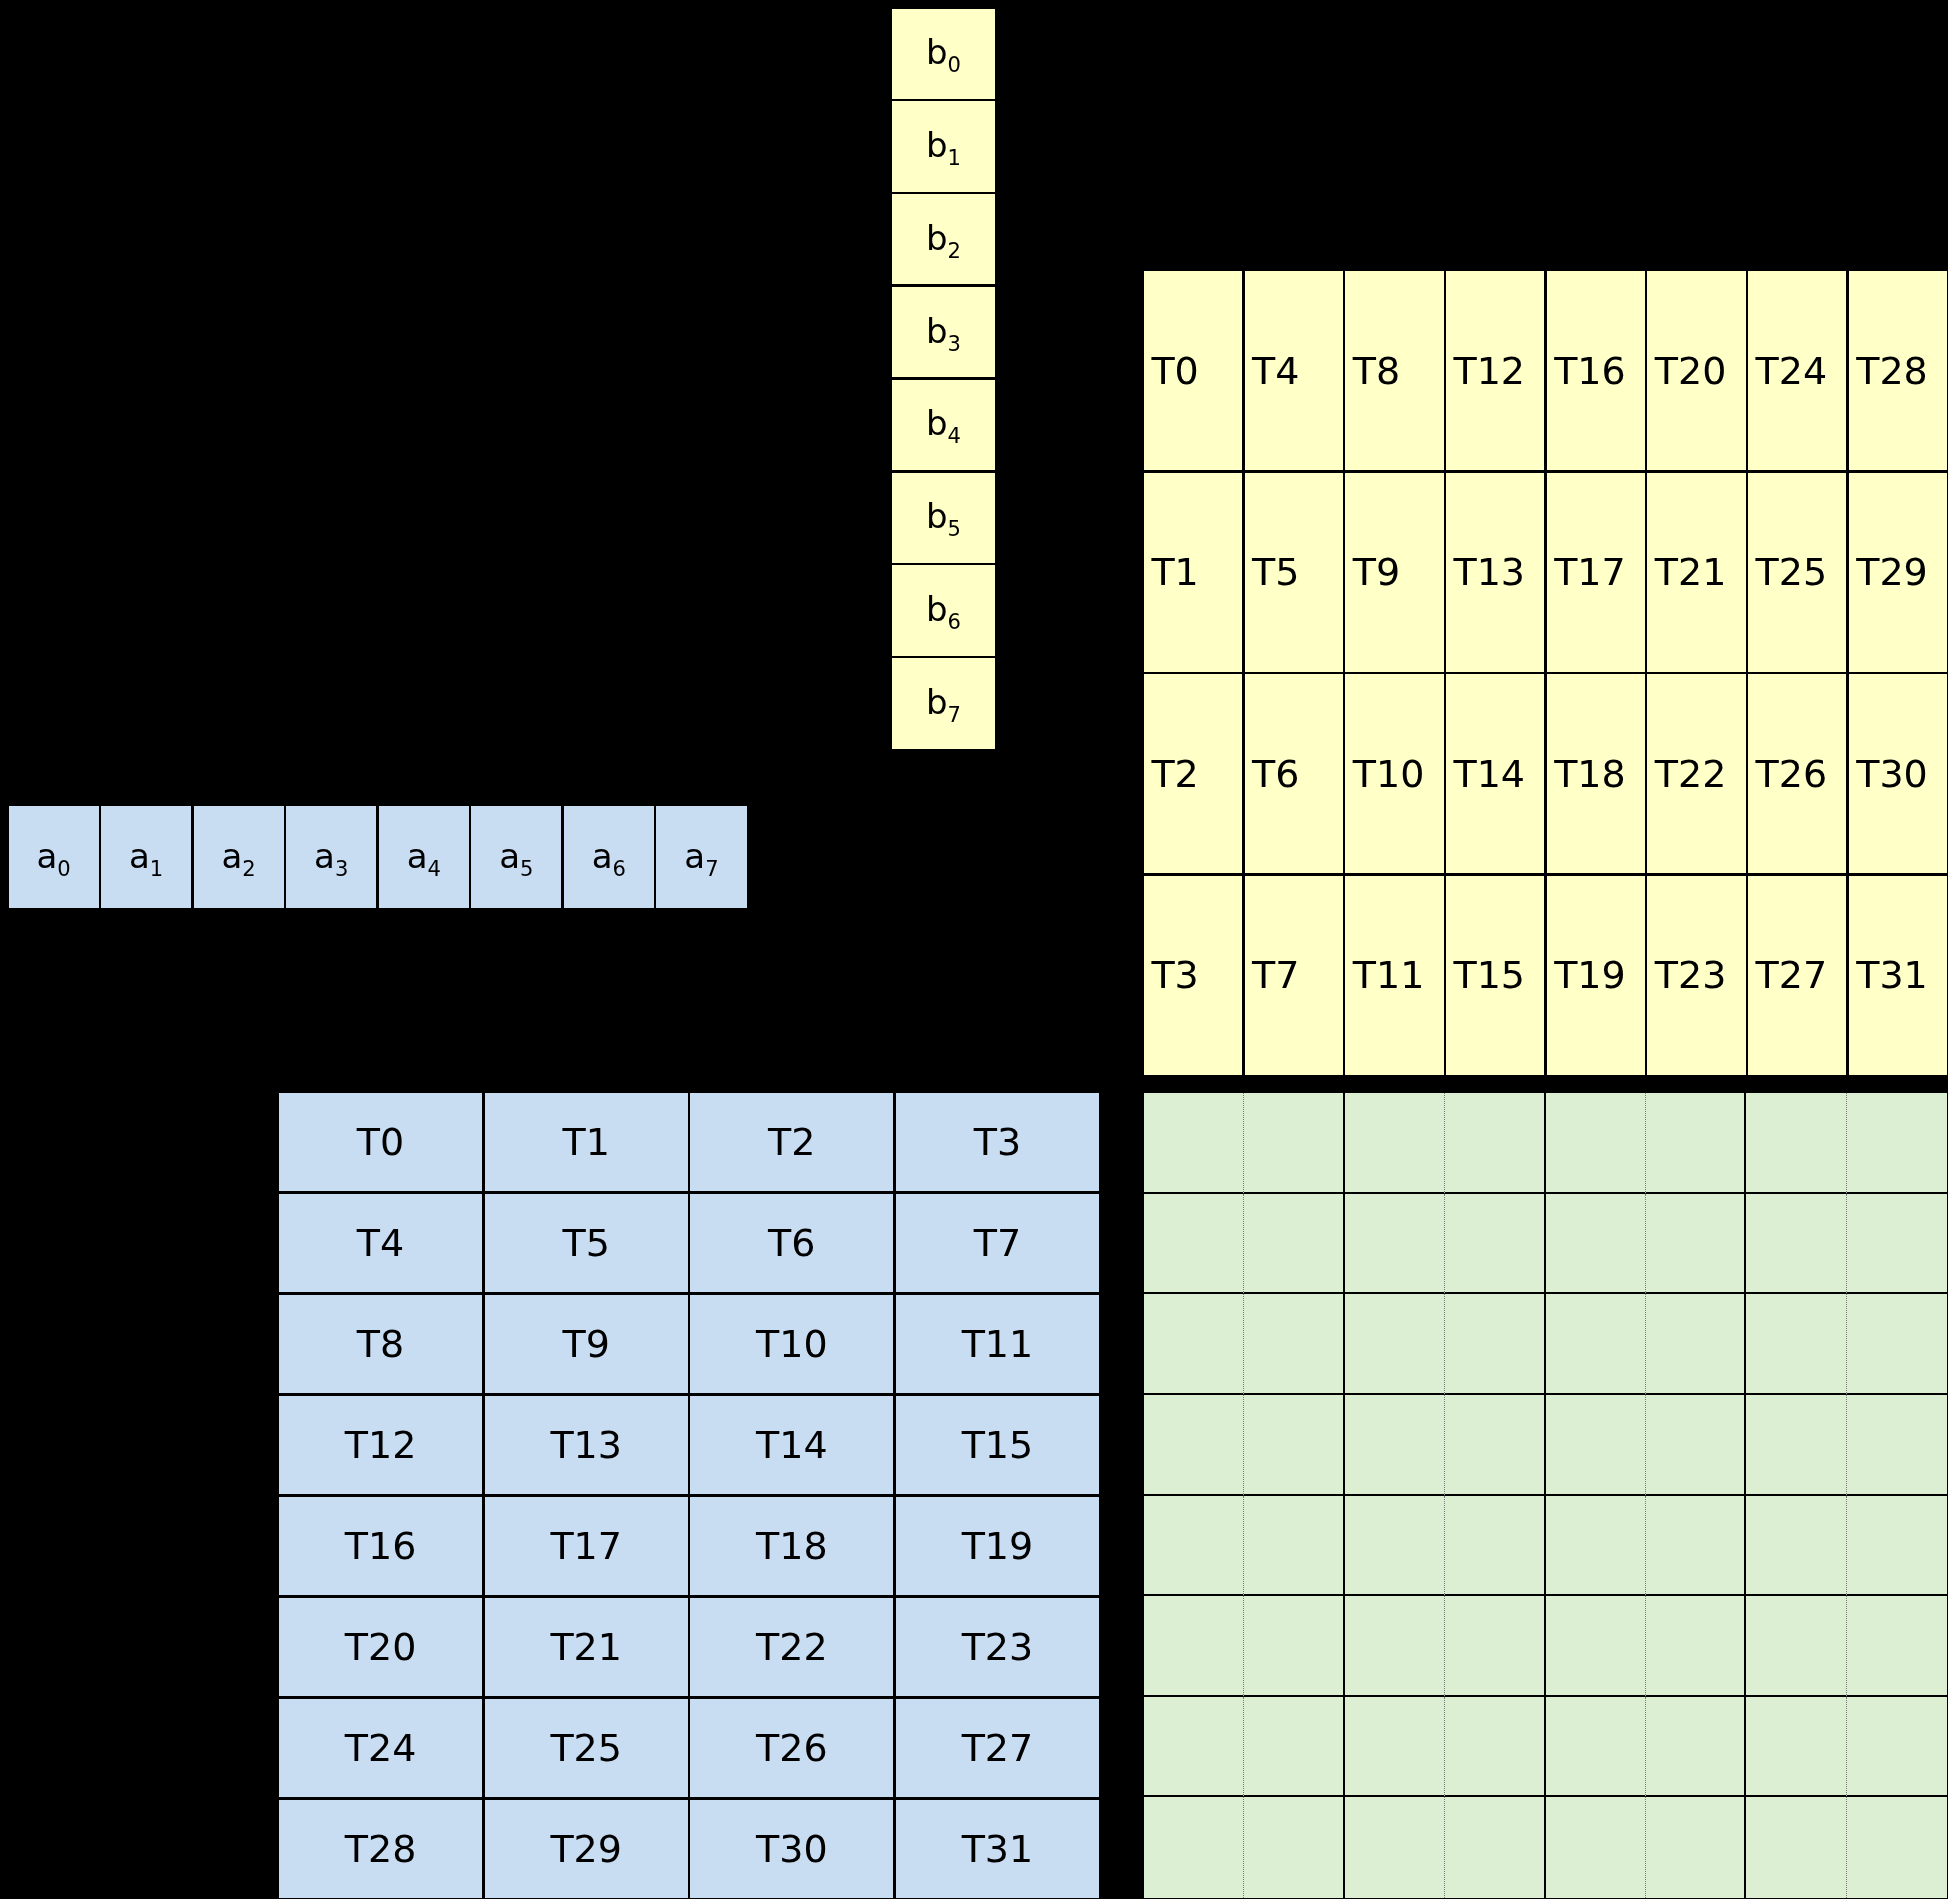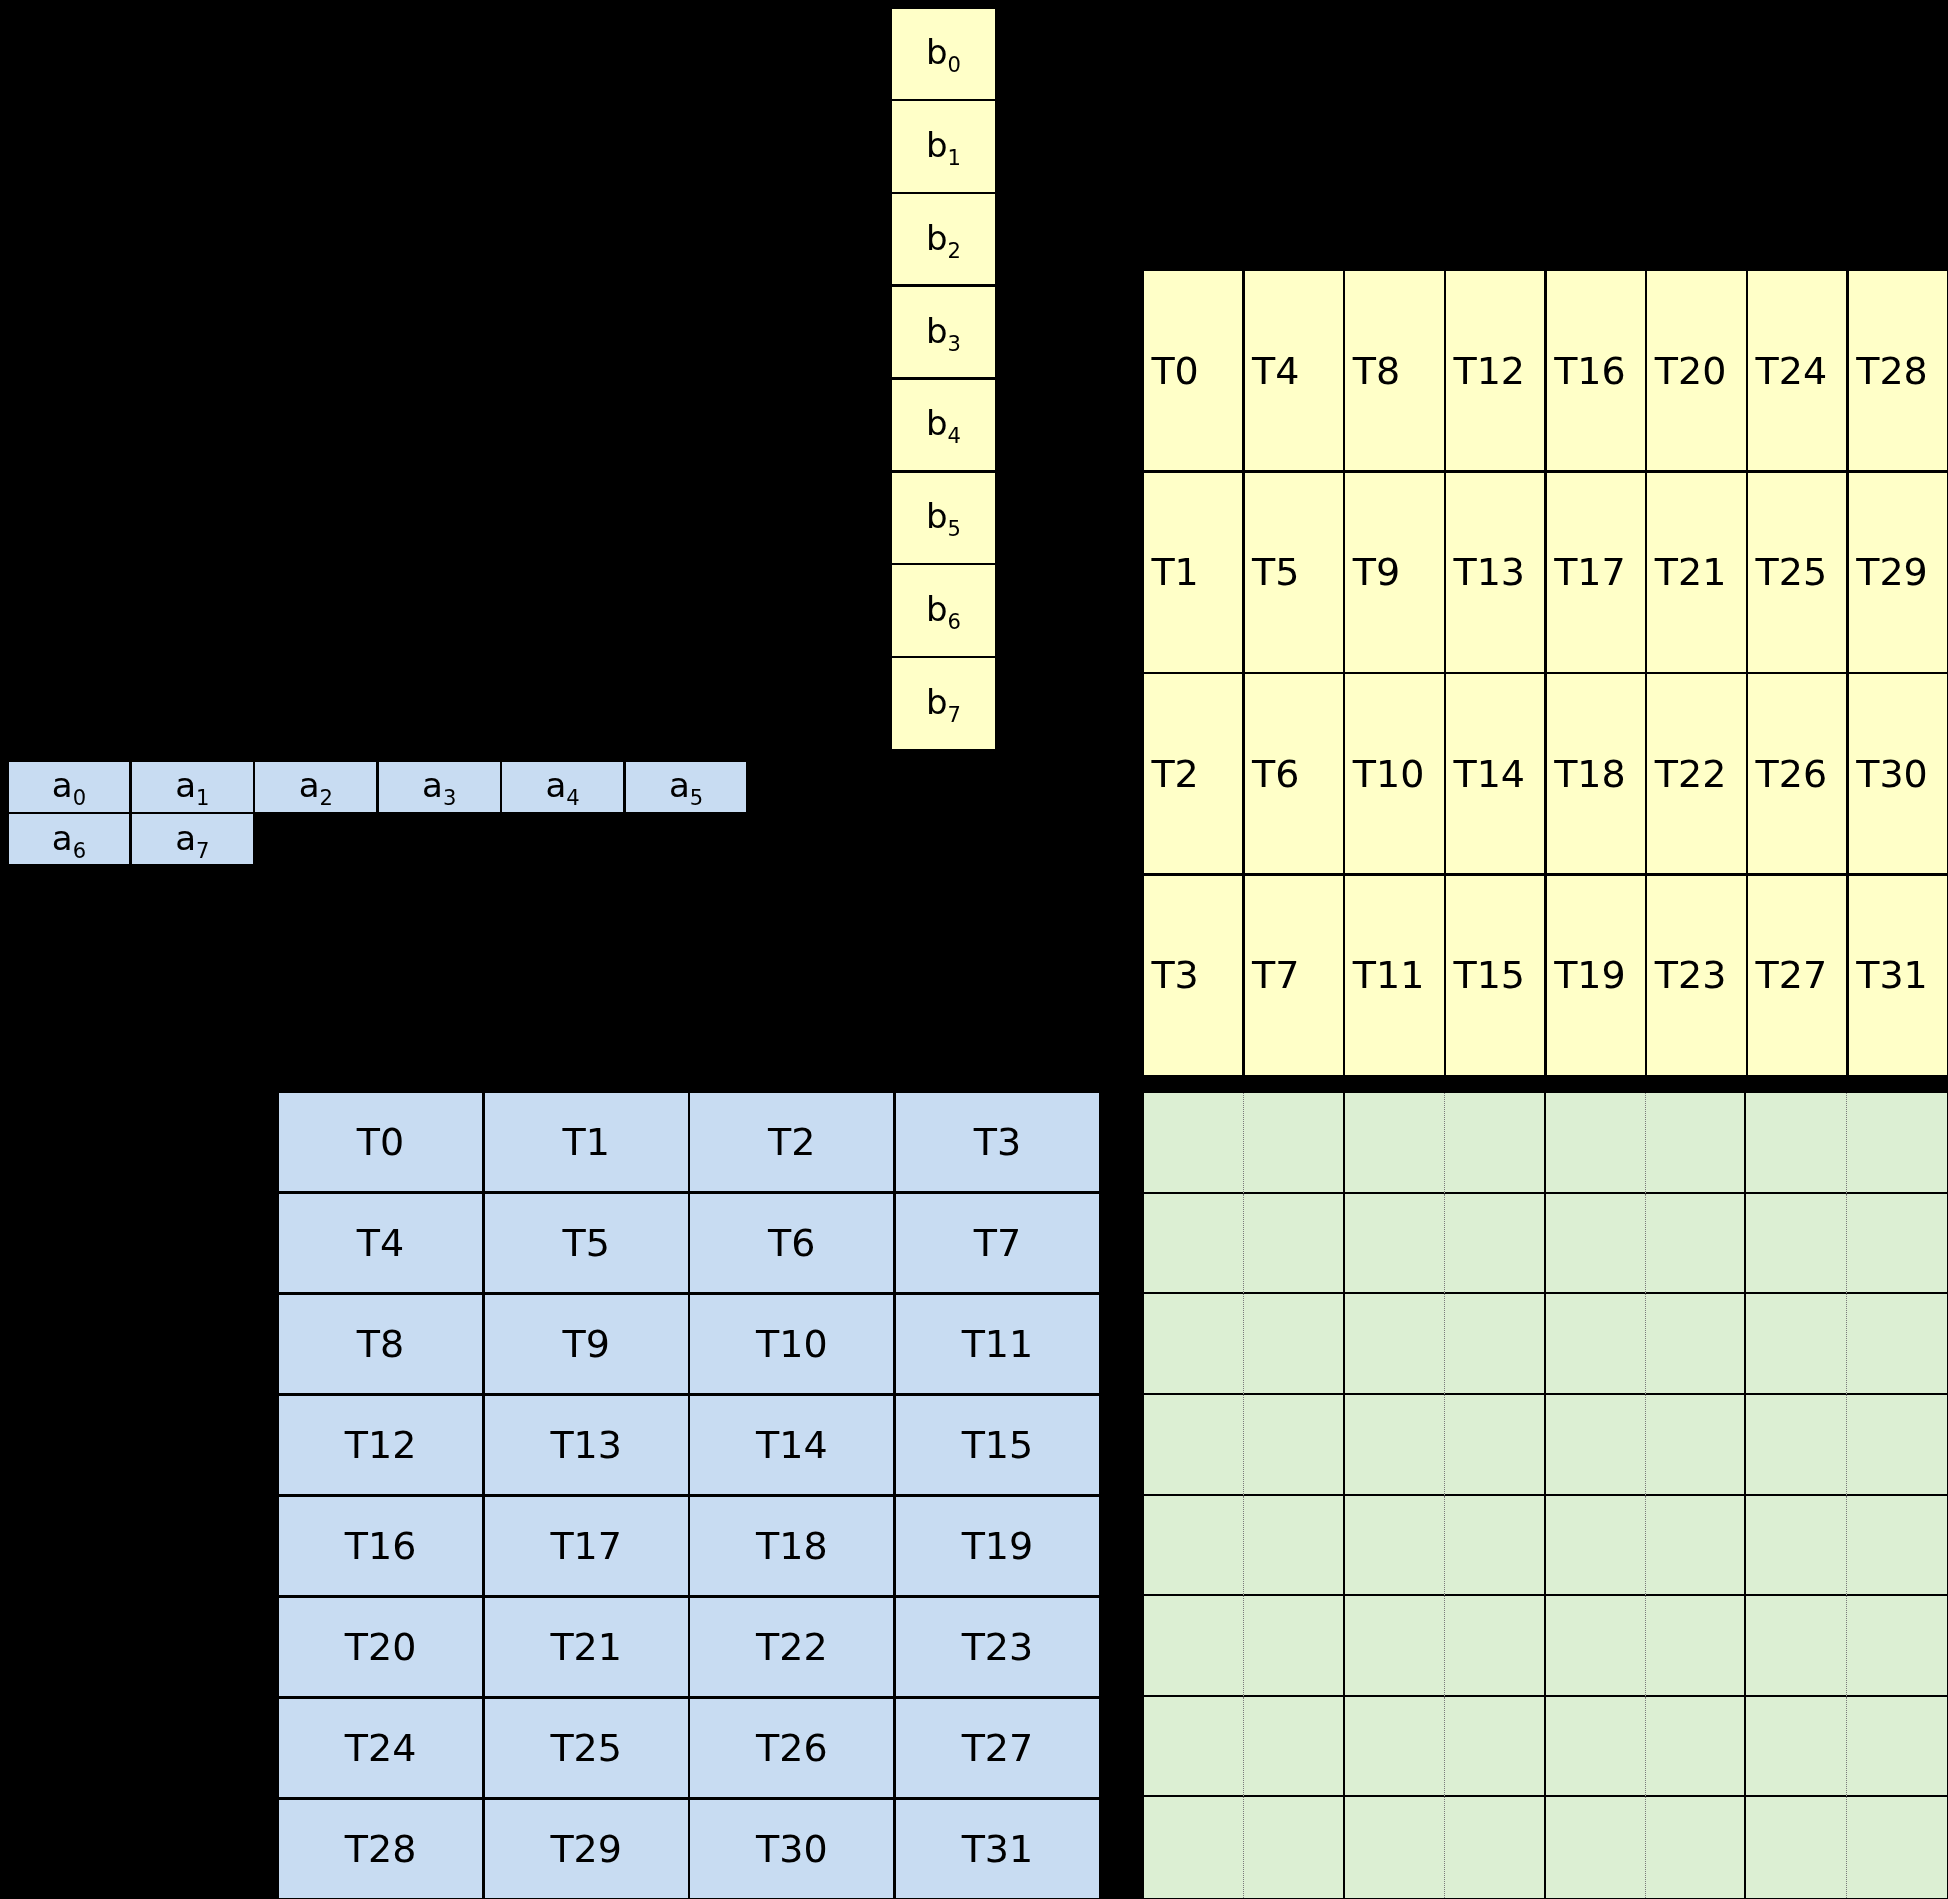--- a/index.html
+++ b/index.html
@@ -26,23 +26,23 @@
 
   
   .b-vector {
     left: 890px; top: 6.5px;
     width: 107px; height: 744px;
     grid-template-rows: repeat(8, 1fr);
     --cell: var(--yellow, #ffffc8);
   }
   
   .a-vector {
-    left: 6.5px; top: 760px;
+    left: 6.5px; top: 804px;
     width: 742px; height: 106px;
-    grid-template-columns: repeat(6, 1fr);
+    grid-template-columns: repeat(8, 1fr);
     --cell: var(--blue, #c8dcf2);
   }
   .vcell {
     background: var(--cell);
     display: flex;
     align-items: center;
     justify-content: center;
     font-size: 34px;
   }
   .vcell sub { font-size: 62%; line-height: 1; }

